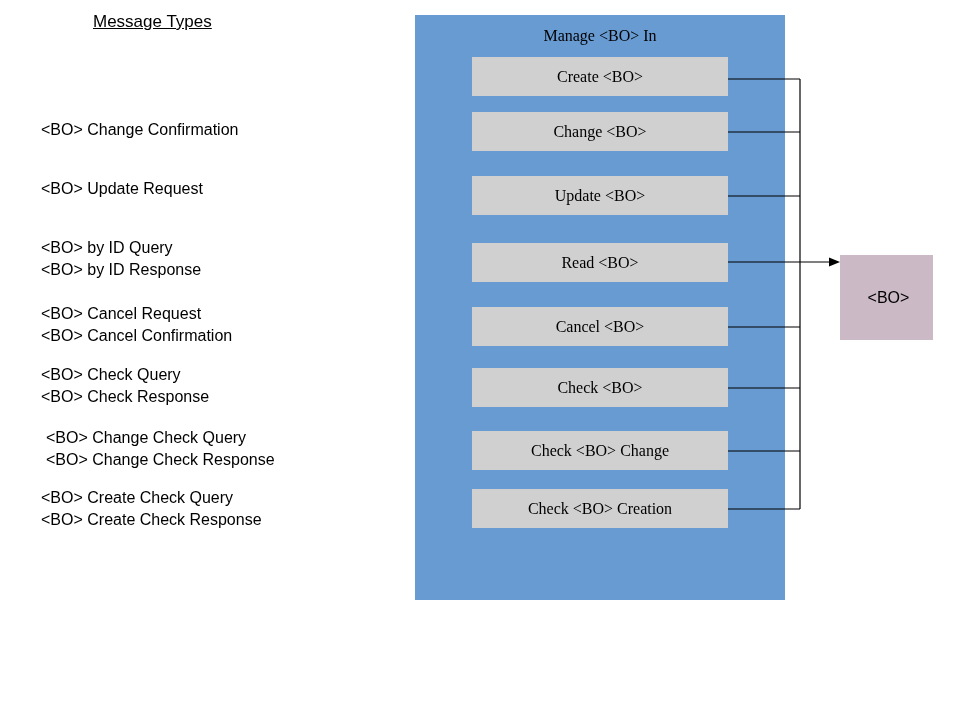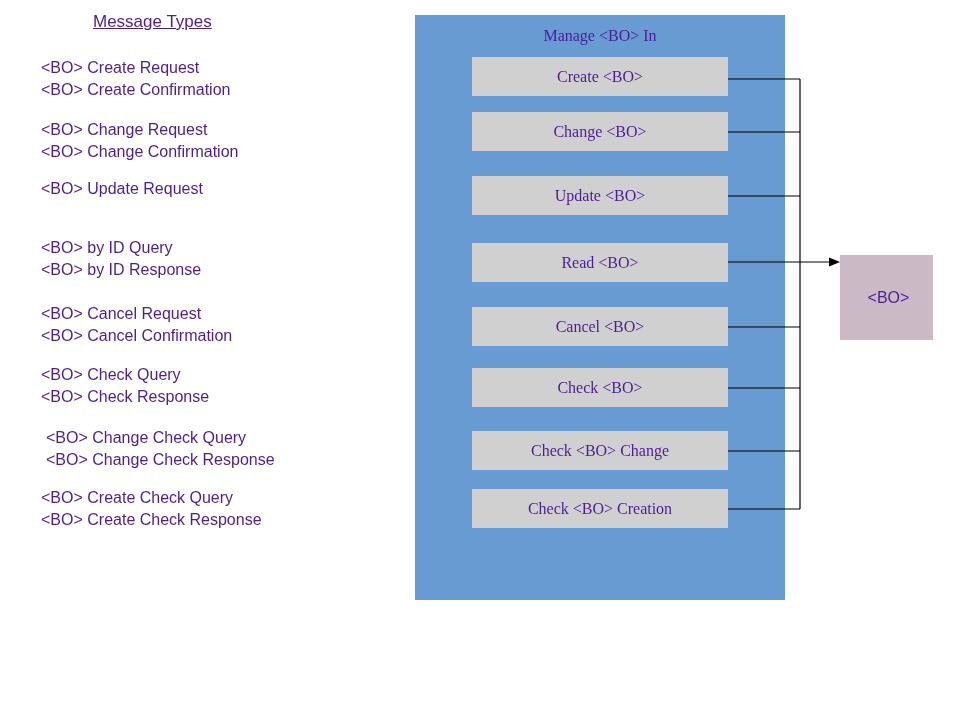--- a/index.html
+++ b/index.html
@@ -2,21 +2,21 @@
 <html><head>
 <meta charset="utf-8">
 <style>
   html, body { margin: 0; padding: 0; background: #ffffff; }
   .canvas {
     position: relative;
     width: 933px;
     height: 720px;
     background: #ffffff;
     font-family: "Liberation Sans", sans-serif;
-    color: #4c1d95;
+    color: #000000;
     overflow: hidden;
   }
   .left-title {
     position: absolute;
     left: 93px;
     top: 12px;
     font-size: 17px;
     text-decoration: underline;
     white-space: nowrap;
   }
@@ -81,26 +81,21 @@
     margin-top: 32px;
   }
 </style>
 </head>
 <body>
 
 <div class="canvas">
 
   <div class="left-title">Message Types</div>
 
-  <div class="msg-pair" style="top:57px">
-    <div>&lt;BO&gt; Create Request</div>
-    <div>&lt;BO&gt; Create Confirmation</div>
-  </div>
   <div class="msg-pair" style="top:119px">
-    <div>&lt;BO&gt; Change Request</div>
     <div>&lt;BO&gt; Change Confirmation</div>
   </div>
   <div class="msg-pair" style="top:178px">
     <div>&lt;BO&gt; Update Request</div>
   </div>
   <div class="msg-pair" style="top:237px">
     <div>&lt;BO&gt; by ID Query</div>
     <div>&lt;BO&gt; by ID Response</div>
   </div>
   <div class="msg-pair" style="top:303px">

